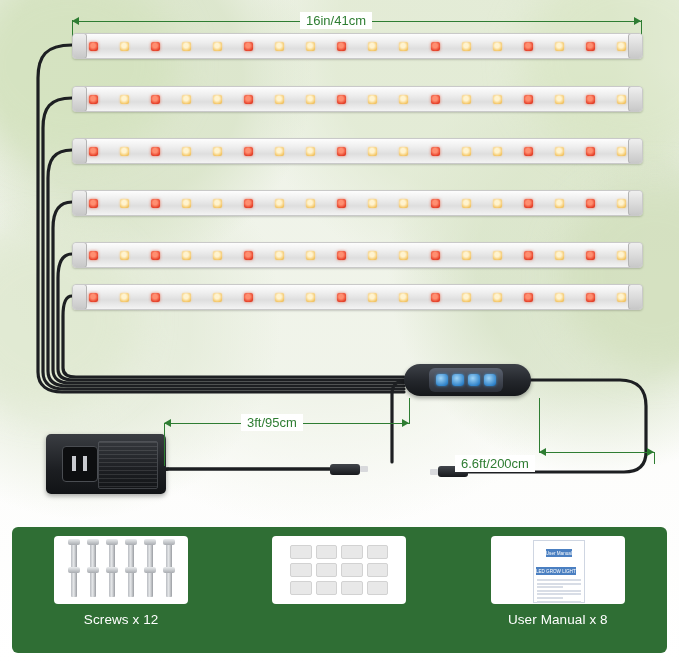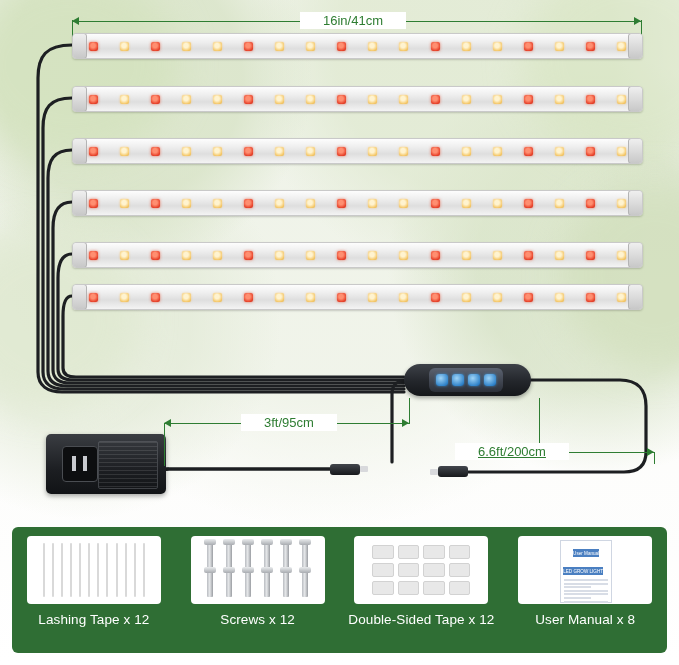--- a/index.html
+++ b/index.html
@@ -44,21 +44,21 @@
     position: absolute;
     background: #2e7d32;
   }
   .dim-h { height: 1px; }
   .dim-v { width: 1px; }
   .dim-label {
     position: absolute;
     color: #2e7d32;
     font-size: 13px;
     background: #ffffff;
-    padding: 1px 23px;
+    padding: 1px 6px;
     white-space: nowrap;
   }
   .arrow-l, .arrow-r {
     position: absolute;
     width: 0; height: 0;
     border-top: 4px solid transparent;
     border-bottom: 4px solid transparent;
   }
   .arrow-l { border-right: 7px solid #2e7d32; }
   .arrow-r { border-left: 7px solid #2e7d32; }
@@ -546,44 +546,25 @@
   <div class="dim-line dim-h" style="left:164px;top:423px;width:245px;"></div>
   <div class="arrow-l" style="left:164px;top:419px;"></div>
   <div class="arrow-r" style="left:402px;top:419px;"></div>
   <div class="dim-label" style="left:210px;top:414px;margin-left:31px;">3ft/95cm</div>
 
   <div class="dim-line dim-v" style="left:539px;top:398px;height:55px;"></div>
   <div class="dim-line dim-v" style="left:654px;top:452px;height:12px;"></div>
   <div class="dim-line dim-h" style="left:539px;top:452px;width:115px;"></div>
   <div class="arrow-l" style="left:539px;top:448px;"></div>
   <div class="arrow-r" style="left:647px;top:448px;"></div>
-  <div class="dim-label" style="left:455px;top:443px;text-decoration:underline;">6.6ft/200cm</div>
+  <div class="dim-label" style="left:455px;top:455px;">6.6ft/200cm</div>
 
   <div class="acc-panel">
     <div class="acc-grid">
 
-      <div class="acc-item">
-        <div class="acc-art">
-          <span class="tape-lines">
-            <i></i>
-              <i></i>
-              <i></i>
-              <i></i>
-              <i></i>
-              <i></i>
-              <i></i>
-              <i></i>
-              <i></i>
-              <i></i>
-              <i></i>
-              <i></i>
-          </span>
-        </div>
-        <div class="acc-label">Lashing Tape x 12</div>
-      </div>
 
       <div class="acc-item">
         <div class="acc-art">
           <span class="screw-grid">
             <i class="screw"></i>
               <i class="screw"></i>
               <i class="screw"></i>
               <i class="screw"></i>
               <i class="screw"></i>
               <i class="screw"></i>
@@ -608,21 +589,20 @@
             <i class="dst"></i>
               <i class="dst"></i>
               <i class="dst"></i>
               <i class="dst"></i>
             <i class="dst"></i>
               <i class="dst"></i>
               <i class="dst"></i>
               <i class="dst"></i>
           </span>
         </div>
-        <div class="acc-label">Double-Sided Tape x 12</div>
       </div>
 
       <div class="acc-item">
         <div class="acc-art">
           <span class="manual">
             <span class="m-head">
               <span>User Manual</span><br>
               <span>LED GROW LIGHT</span>
             </span>
             <span class="m-img"></span>

